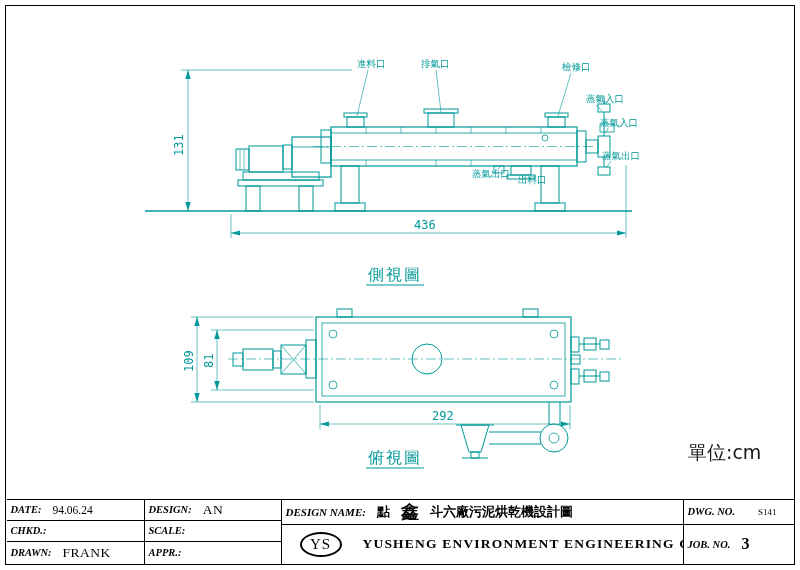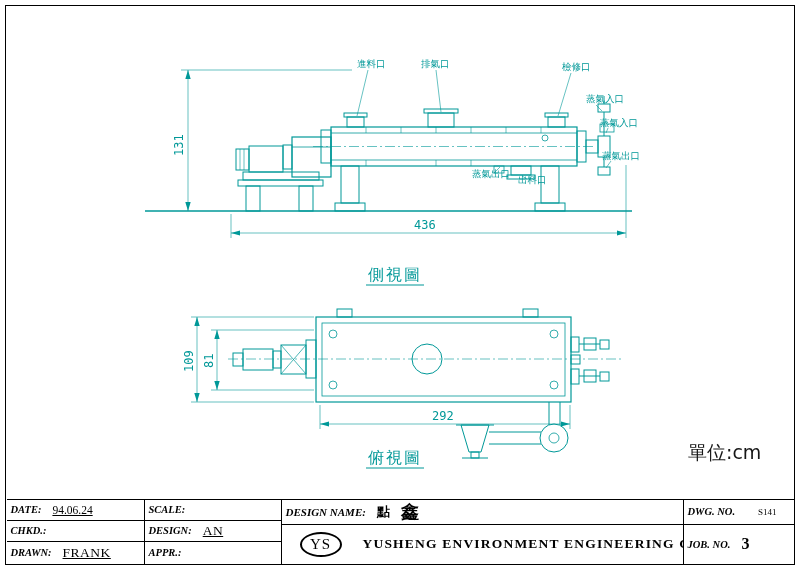--- a/index.html
+++ b/index.html
@@ -14,21 +14,21 @@
     background:#fff;box-sizing:border-box;}
   .tb-col{border-right:1.6px solid #000;display:grid;min-width:0;}
   .tb-col:last-child{border-right:none;}
   .tb-col-a,.tb-col-b{grid-template-rows:1fr 1fr 1fr;}
   .tb-col-c,.tb-col-d{grid-template-rows:25px 1fr;}
   .tb-cell{border-bottom:1.6px solid #000;display:flex;align-items:center;
     padding:0 4px;gap:11px;overflow:hidden;box-sizing:border-box;}
   .tb-col .tb-cell:last-child{border-bottom:none;}
   .tb-label{font-family:"Liberation Serif",serif;font-style:italic;font-weight:bold;
     font-size:10.5px;color:#000;white-space:nowrap;}
-  .tb-value{font-family:"Liberation Serif",serif;font-size:11.5px;color:#000;white-space:nowrap;text-decoration:underline;}
+  .tb-value{font-family:"Liberation Serif",serif;font-size:11.5px;color:#000;white-space:nowrap;}
   .tb-value-lg{font-family:"Liberation Serif",serif;font-size:13.5px;letter-spacing:.5px;color:#000;}
   .tb-value-sm{font-family:"Liberation Serif",serif;font-size:9px;color:#000;margin-left:12px;}
   .tb-value-xl{font-family:"Liberation Serif",serif;font-weight:bold;font-size:16px;color:#000;}
   .name-zh{font-family:"DejaVu Sans",sans-serif;font-weight:bold;font-size:13px;color:#000;white-space:nowrap;}
   .name-zh-big{font-family:"DejaVu Sans",sans-serif;font-weight:bold;font-size:18px;color:#000;line-height:1;}
   .company{font-family:"Liberation Serif",serif;font-weight:bold;font-size:13.5px;
     letter-spacing:1.2px;color:#000;white-space:nowrap;}
   .logo-ellipse{margin-left:14px;margin-right:10px;min-width:42px;height:25px;
     border:2.2px solid #000;border-radius:50%;display:flex;align-items:center;justify-content:center;
     font-family:"Liberation Serif",serif;font-weight:normal;font-size:15px;letter-spacing:1px;color:#000;
@@ -221,38 +221,39 @@
         <span class="tb-value"></span>
       </div>
       <div class="tb-cell">
         <span class="tb-label">DRAWN:</span>
         <span class="tb-value tb-value-lg">FRANK</span>
       </div>
     </div>
 
     <div class="tb-col tb-col-b">
       <div class="tb-cell">
+        <span class="tb-label">DESIGN:</span>
+        <span class="tb-value tb-value-lg">AN</span>
+      </div>
+      <div class="tb-cell">
         <span class="tb-label">SCALE:</span>
         <span class="tb-value"></span>
-      </div>
-      <div class="tb-cell">
-        <span class="tb-label">DESIGN:</span>
-        <span class="tb-value tb-value-lg">AN</span>
       </div>
       <div class="tb-cell">
         <span class="tb-label">APPR.:</span>
         <span class="tb-value"></span>
       </div>
     </div>
 
     <div class="tb-col tb-col-c">
       <div class="tb-cell">
         <span class="tb-label" style="font-size:11px;">DESIGN NAME:</span>
         <span class="name-zh">點</span>
         <span class="name-zh-big">鑫</span>
+        <span class="name-zh">斗六廠污泥烘乾機設計圖</span>
       </div>
       <div class="tb-cell">
         <span class="logo-ellipse">YS</span>
         <span class="company">YUSHENG ENVIRONMENT ENGINEERING CO., LTD</span>
       </div>
     </div>
 
     <div class="tb-col tb-col-d">
       <div class="tb-cell">
         <span class="tb-label">DWG. NO.</span>

